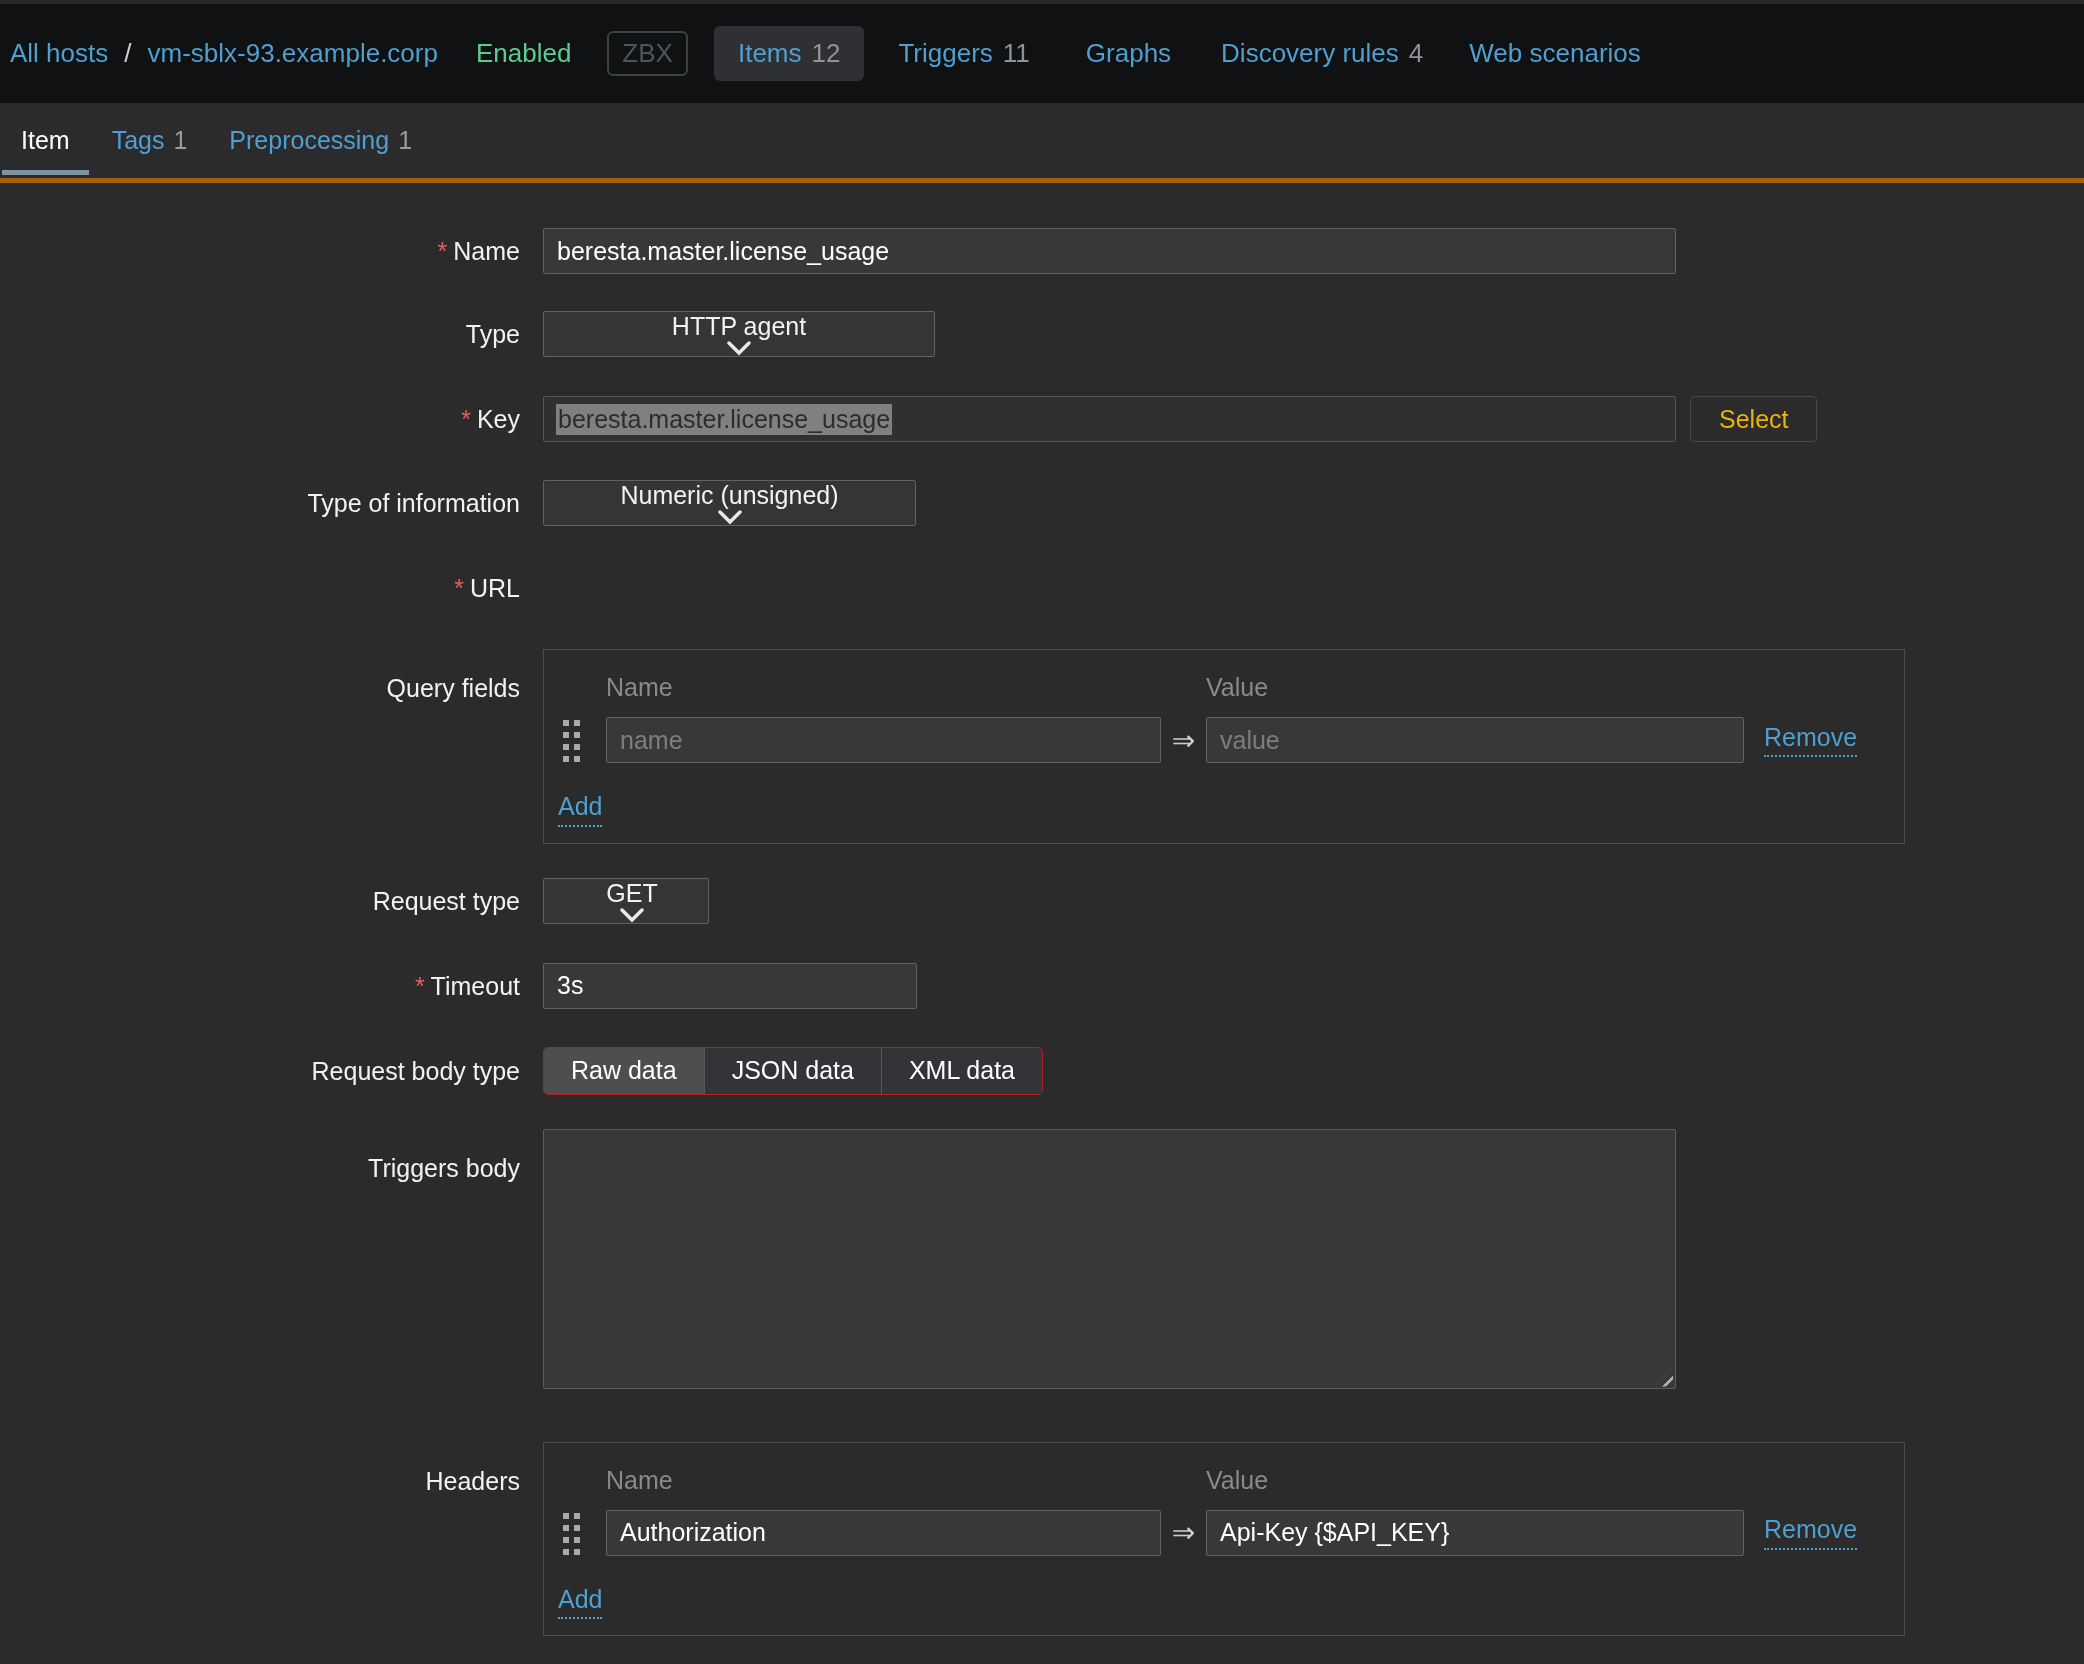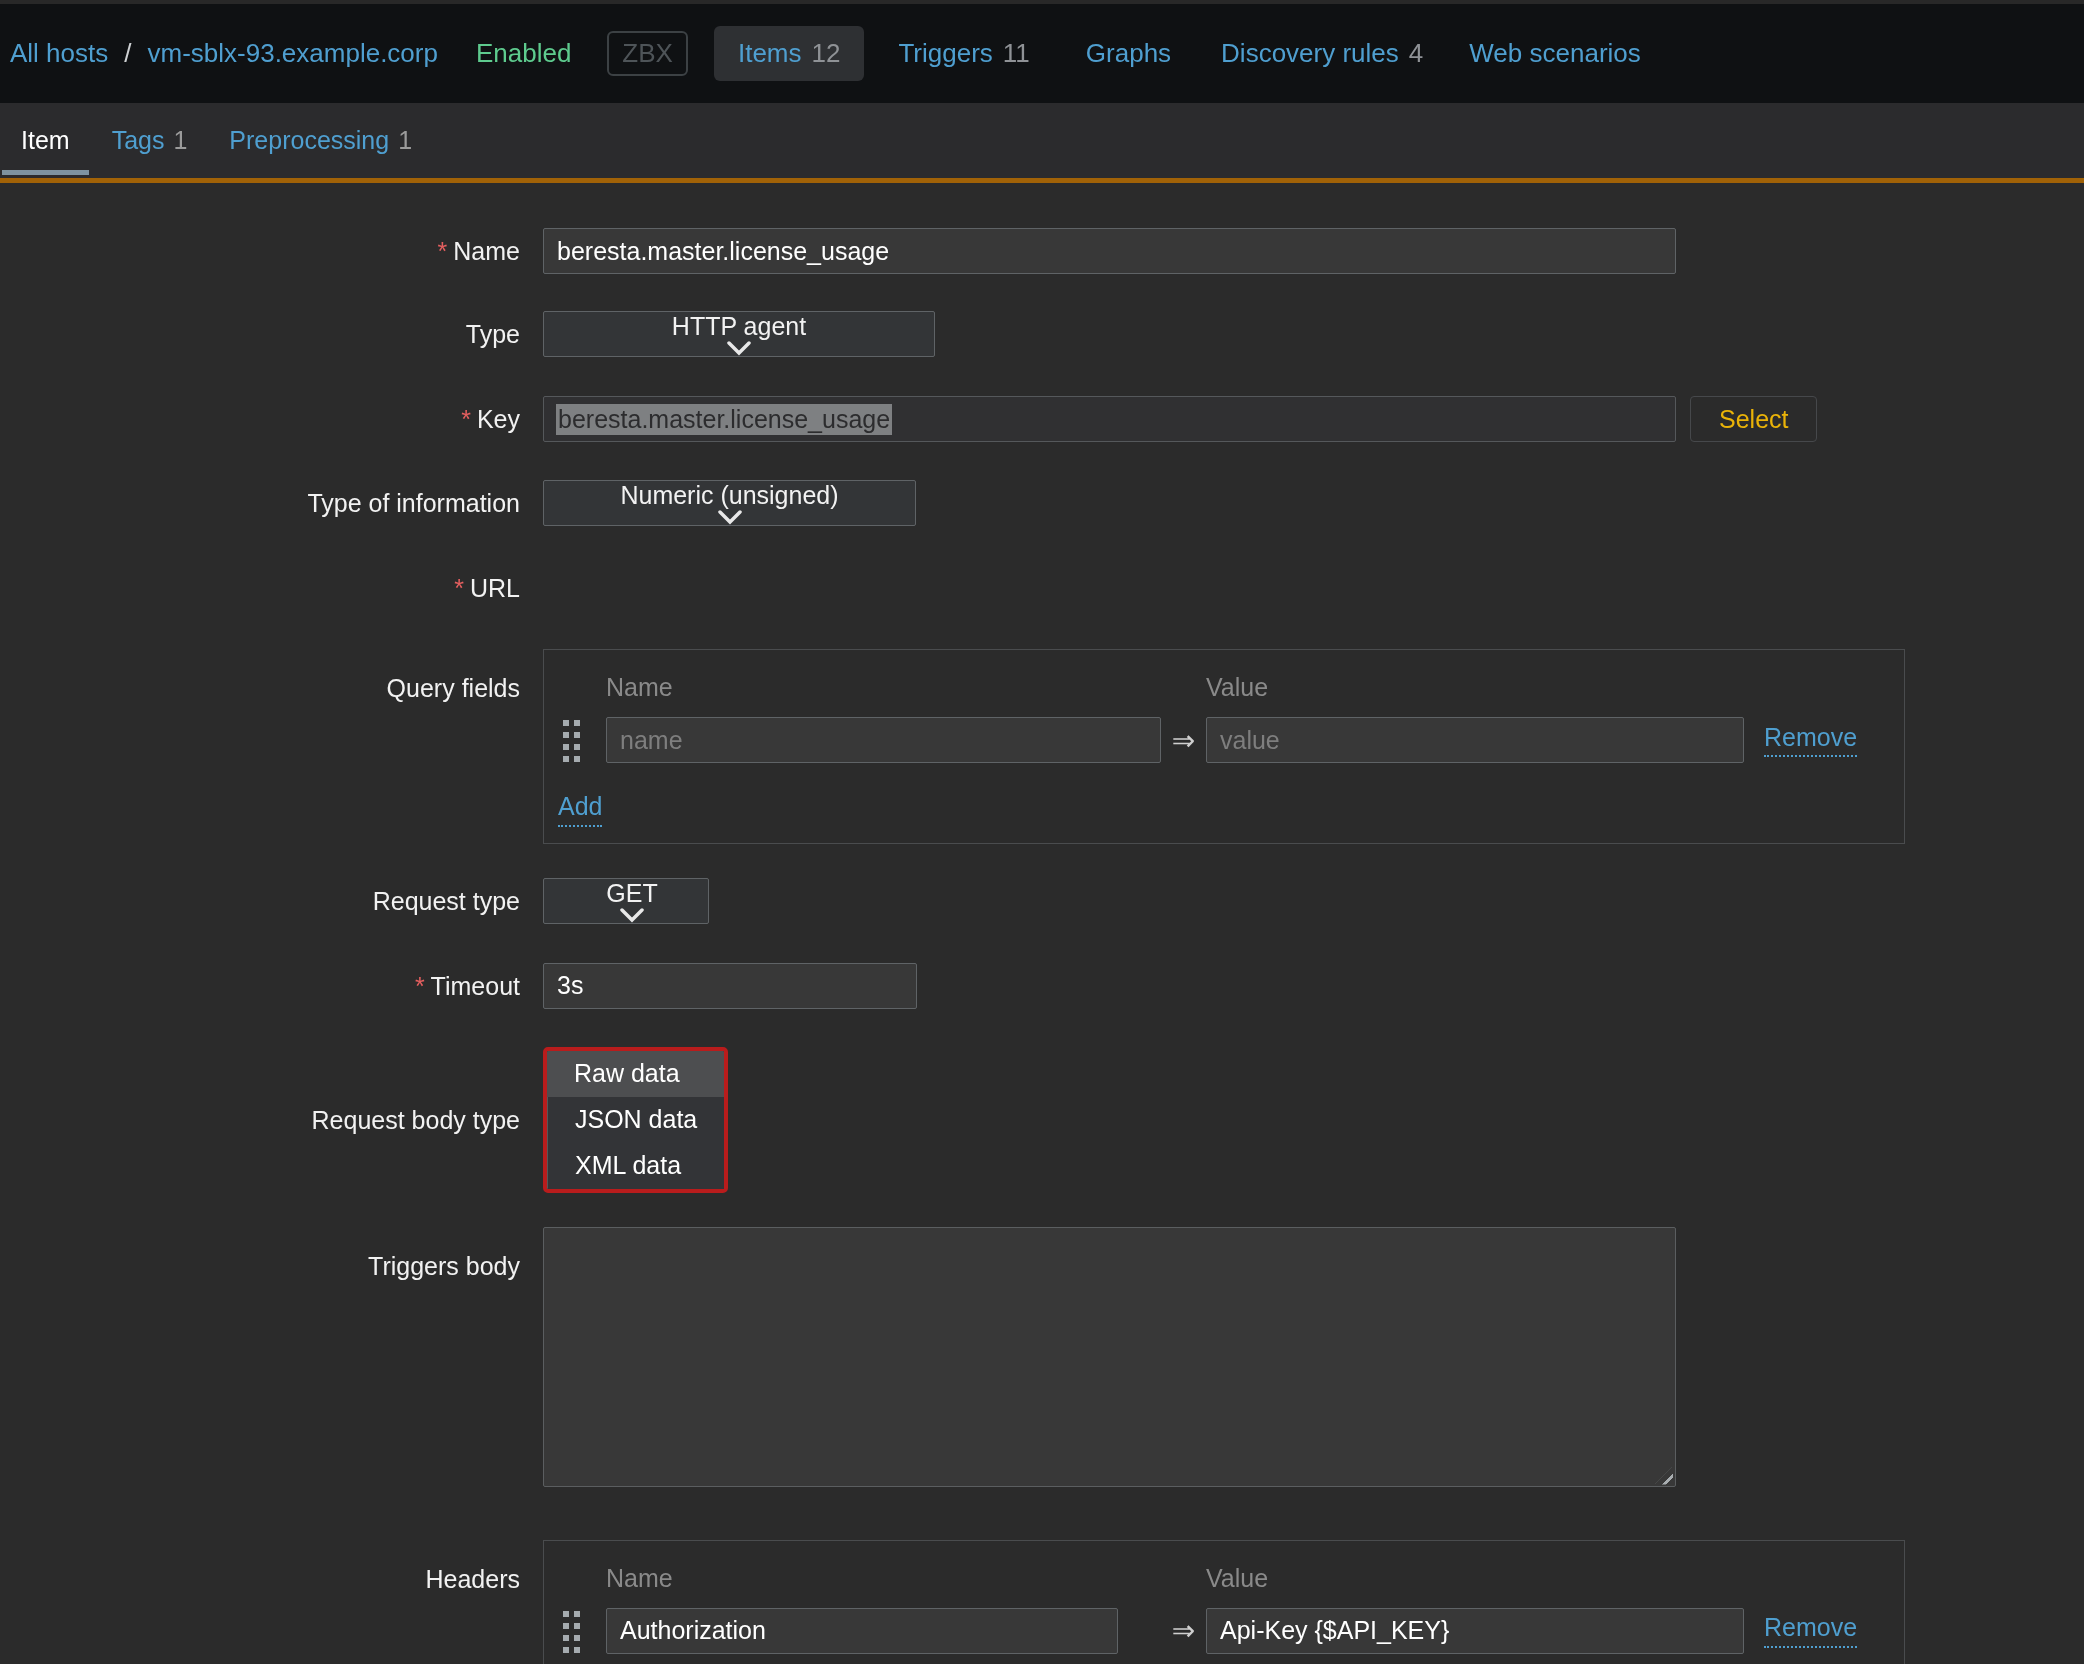--- a/index.html
+++ b/index.html
@@ -76,21 +76,21 @@
 
   textarea.body { width:1133px; height:260px; background:#383838; border:1px solid #5b5e60;
           border-radius:2px; resize:none; outline:none; color:#fff; font-size:25px;
           font-family:"Liberation Sans", sans-serif; padding:10px 12px; }
   .ta-wrap { position:relative; width:1133px; }
   .resize-corner { position:absolute; right:3px; bottom:8px; width:18px; height:18px;
           background:repeating-linear-gradient(-45deg, transparent 0 5px, #a8adb0 5px 8px);
           clip-path:polygon(100% 0, 100% 100%, 0 100%); pointer-events:none; }
 
   
-  .segmented { display:inline-flex; border:4px solid #b91c1c; border-radius:5px; overflow:hidden;flex-direction:column; }
+  .segmented { display:inline-flex; border:1px solid #b91c1c; border-radius:5px; overflow:hidden; }
   .segment { height:46px; display:flex; align-items:center; padding:0 27px; background:#333437;
              color:#ffffff; cursor:pointer; border-left:1px solid #55575a; }
   .segment:first-child { border-left:none; }
   .segment.selected { background:#4d4e50; border-left:none; }
 
   .chev { flex:0 0 auto; }
 </style>
 </head>
 <body>
 
@@ -267,21 +267,21 @@
               <rect x="2" y="4" width="6" height="6"></rect>
                 <rect x="13" y="4" width="6" height="6"></rect>
               <rect x="2" y="16" width="6" height="6"></rect>
                 <rect x="13" y="16" width="6" height="6"></rect>
               <rect x="2" y="28" width="6" height="6"></rect>
                 <rect x="13" y="28" width="6" height="6"></rect>
               <rect x="2" y="40" width="6" height="6"></rect>
                 <rect x="13" y="40" width="6" height="6"></rect>
             </g>
           </svg>
-          <input class="text" style="width: 512px;" value="Authorization">
+          <input class="text" style="width: 555px;" value="Authorization">
           <span class="arrow">⇒</span>
           <input class="text" style="width: 538px;" value="Api-Key {$API_KEY}">
           <span class="remove-cell"><a class="link">Remove</a></span>
         </div>
         <div class="add-row"><a class="link">Add</a></div>
       </div>
     </div>
   </div>
 
 </div>

